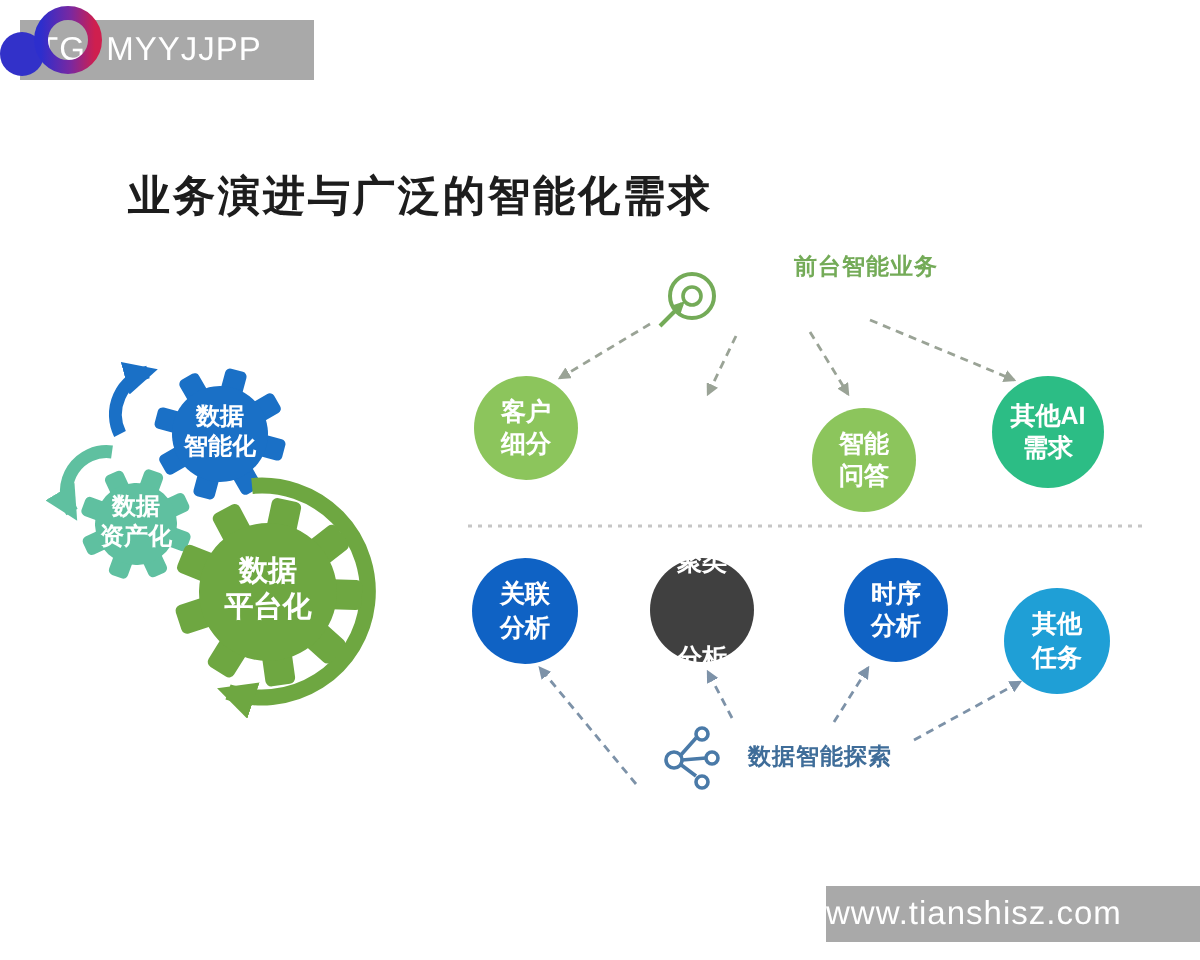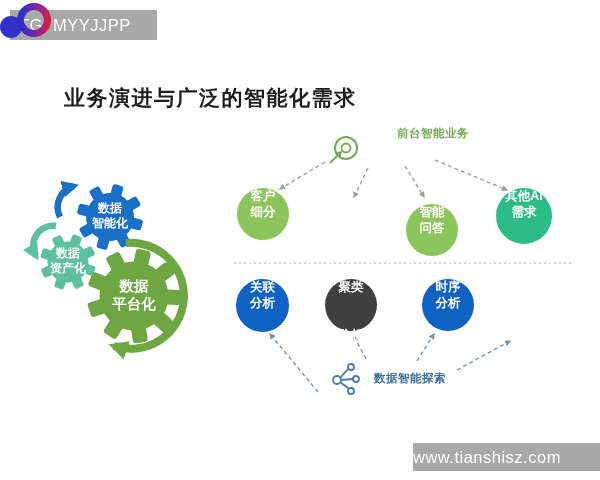--- a/index.html
+++ b/index.html
@@ -10,21 +10,21 @@
           display:flex;align-items:center;}
   .banner-top{left:10px;top:10px;width:138px;height:30px;padding-left:9px;}
   .banner-bottom{left:413px;top:443px;width:187px;height:28px;padding-left:0;box-sizing:border-box;}
   .title{position:absolute;left:64px;top:84px;font-size:21px;font-weight:700;color:#1d1d1d;
          letter-spacing:1.5px;white-space:nowrap;}
   .logo{position:absolute;left:8px;top:80px;width:56px;height:40px;}
   .gear-label{position:absolute;transform:translate(-50%,-50%);text-align:center;color:#fff;
               font-weight:700;font-size:12px;line-height:1.25;white-space:nowrap;}
   .gear-label.big{font-size:14.5px;}
   .node{position:absolute;border-radius:50%;display:flex;flex-direction:column;align-items:center;
-        justify-content:flex-start;color:#fff;font-weight:700;font-size:12.5px;line-height:1.3;
+        justify-content:center;color:#fff;font-weight:700;font-size:12.5px;line-height:1.3;
         text-align:center;}
   .side-label{position:absolute;font-size:11.5px;font-weight:700;letter-spacing:.5px;white-space:nowrap;}
 </style>
 </head>
 <body>
 
 <div class="stage">
 
   <svg width="600" height="480" viewBox="0 0 600 480">
     <defs>
@@ -170,14 +170,18 @@
     <span>分析</span>
   </div>
   <div class="node" style="left: 325px; top: 279px; width: 52px; height: 52px; background: #404040; gap: 32px;">
     <span>聚类</span>
     <span>分析</span>
   </div>
   <div class="node" style="left: 422px; top: 279px; width: 52px; height: 52px; background: rgb(15, 98, 196);">
     <span>时序</span>
     <span>分析</span>
   </div>
+  <div class="node" style="left: 502px; top: 294px; width: 53px; height: 53px; background: rgb(31, 159, 214);">
+    <span>其他</span>
+    <span>任务</span>
+  </div>
 
 </div>
 
 </body></html>

